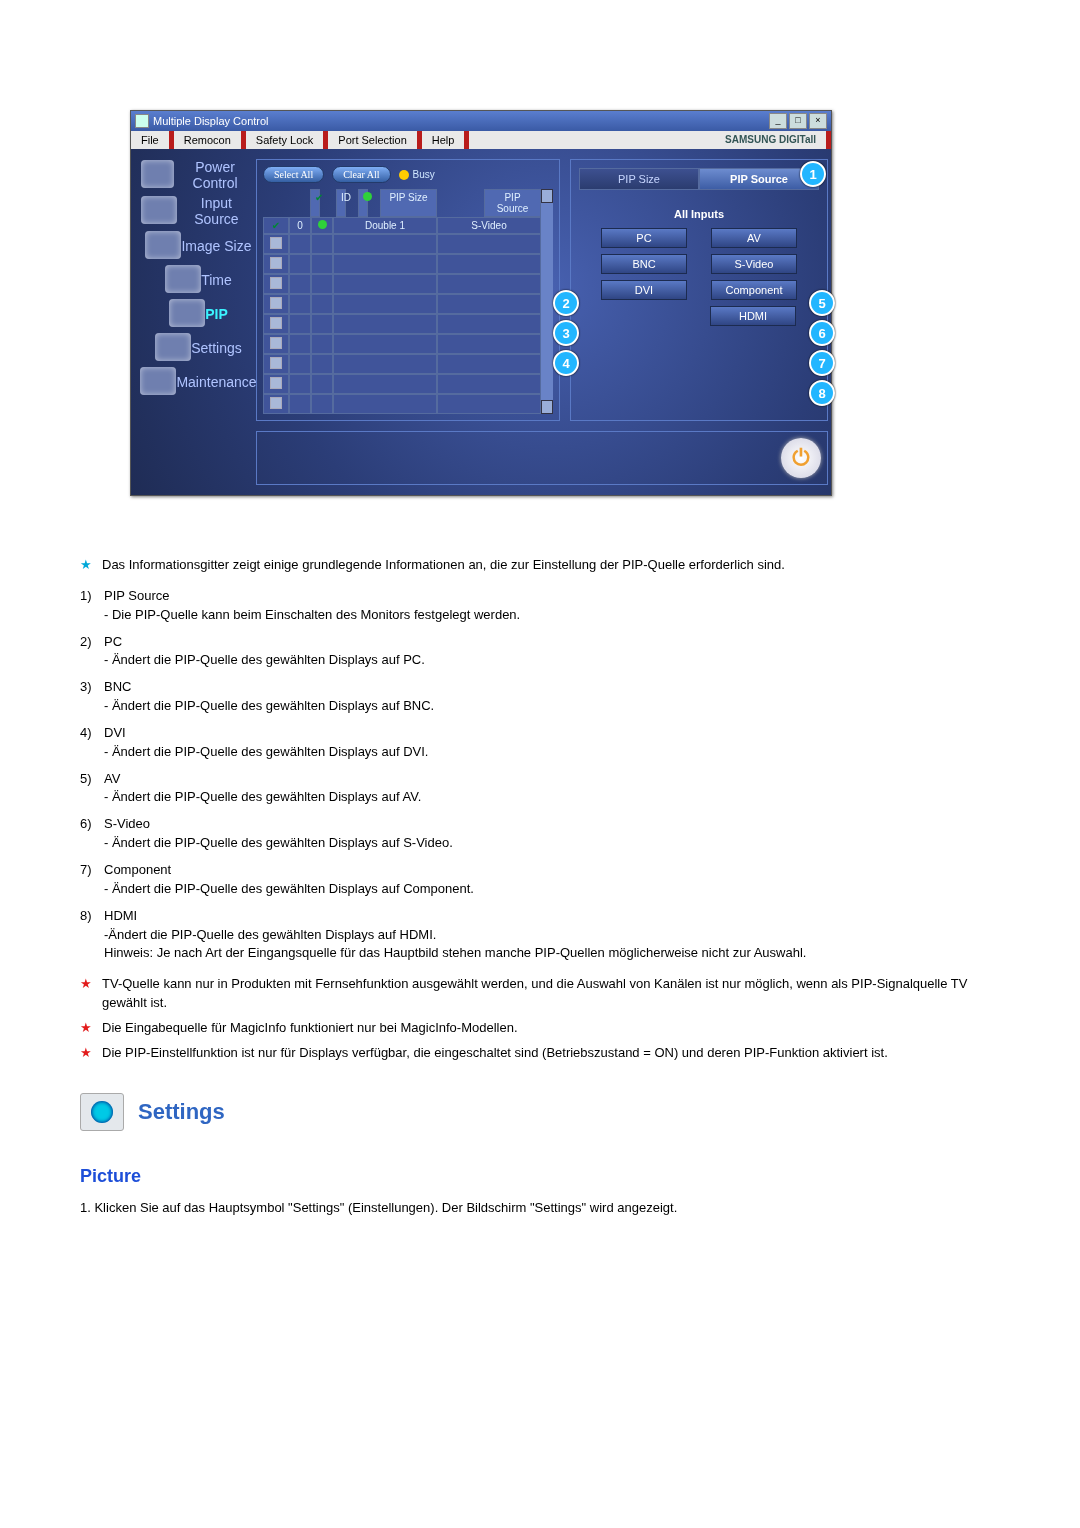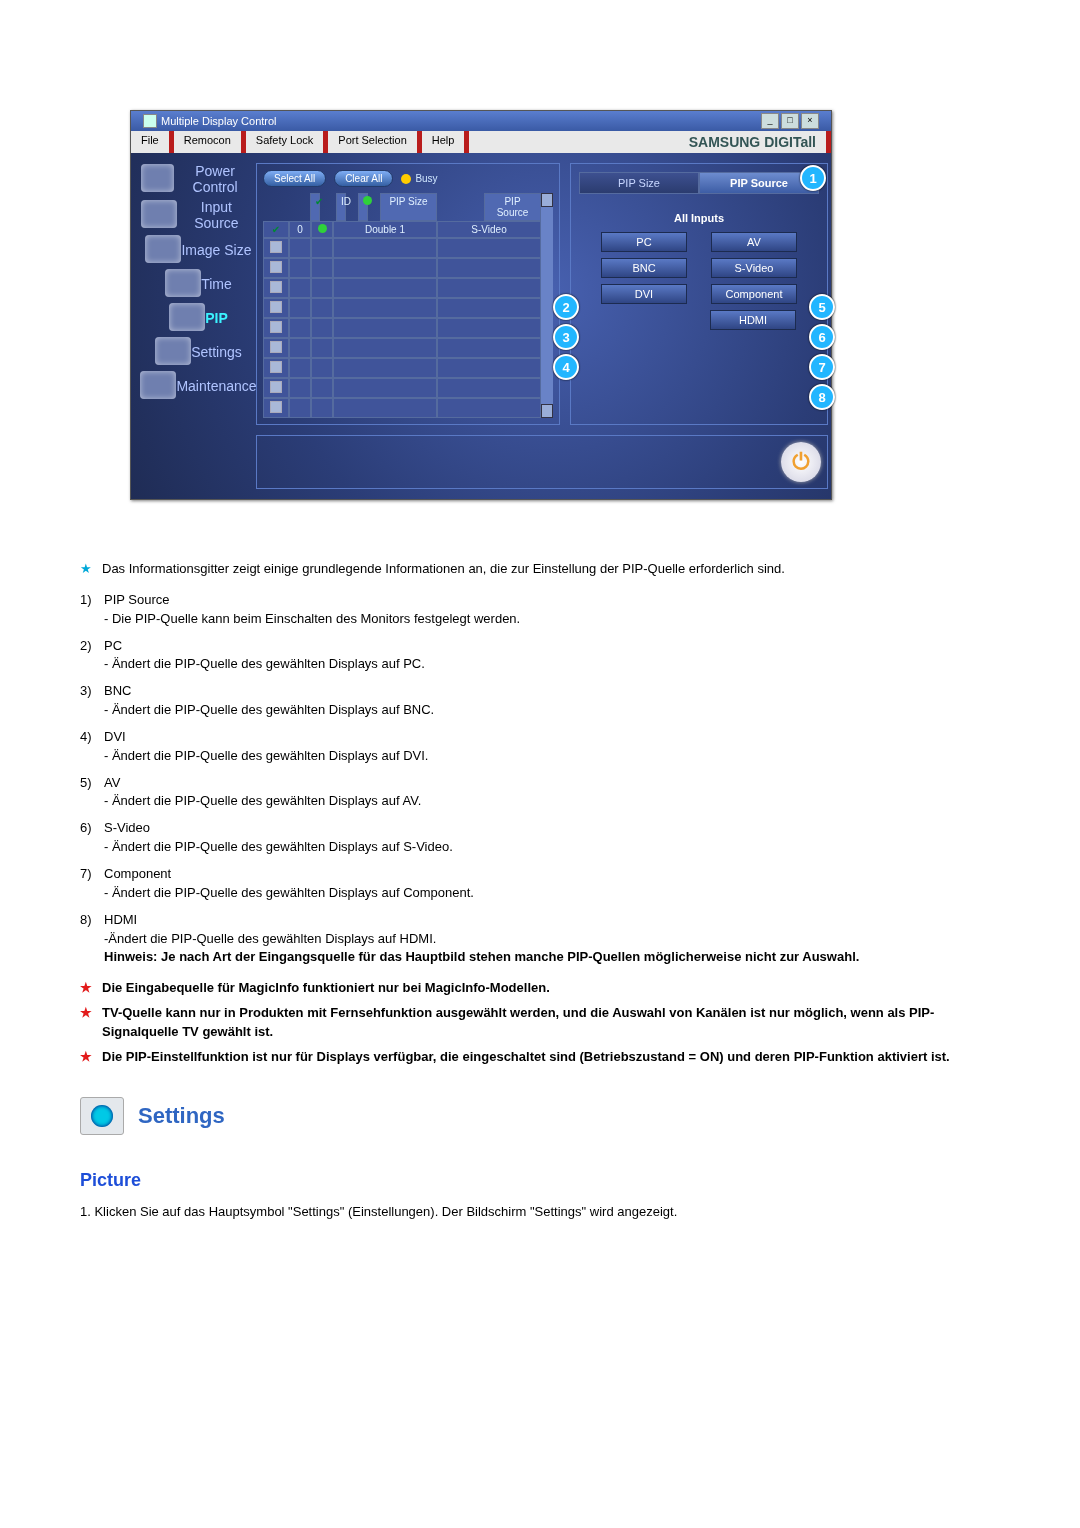--- a/index.html
+++ b/index.html
@@ -20,42 +20,42 @@
     width: 700px;
     margin: 0 0 60px 50px;
     background: #2a3a6a;
     border: 1px solid #555;
     box-shadow: 1px 1px 3px rgba(0,0,0,0.5);
   }
   .titlebar {
     background: linear-gradient(#5a7ecf, #3a5aa5);
     color: #fff;
     font-size: 11px;
-    padding: 2px 12px;
+    padding: 2px 4px;
     display: flex;
     align-items: center;
   }
   .titlebar .title-icon {
     display:inline-block; width:12px; height:12px; background:#cfe;
     margin-right:4px; border:1px solid #888;
   }
   .titlebar .title-text { flex:1; }
   .win-btns { display:flex; gap:2px; }
   .win-btn {
     width:16px; height:14px; background:#cdd; border:1px solid #888;
     font-size:9px; line-height:12px; text-align:center; color:#000;
   }
   .menubar {
     background:#e9e9e9; display:flex; font-size:11px;
   }
   .menubar div {
     padding:3px 10px; border-right:5px solid #b91c1c; cursor:default;
   }
   .brand {
-    margin-left:auto; padding:3px 10px; font-size:14px; color:#355;
+    margin-left:auto; padding:3px 10px; font-size:10px; color:#355;
     font-weight:bold;
   }
   .body-area {
     display:flex;
     background: radial-gradient(circle at 60% 40%, #4760af 0%, #2b3d77 60%, #1f2c55 100%);
     padding:10px;
   }
   .sidebar {
     width:115px;
     display:flex; flex-direction:column; align-items:center;
@@ -79,20 +79,21 @@
     border:1px solid #5a79c5;
     padding:6px;
   }
   .top-btns {
     display:flex; align-items:center; gap:8px; margin-bottom:6px;
   }
   .pill {
     background:linear-gradient(#7faef5,#345fa3);
     color:#fff; font-size:10px; padding:2px 10px; border-radius:9px;
     border:1px solid #233a6a;
+    font-family:Liberation Serif, serif;
   }
   .busy { display:flex; align-items:center; gap:4px; color:#cfe6ff; font-size:10px;}
   .busy .dot { width:10px;height:10px;border-radius:50%;background:#ffcc00; }
   .grid {
     display:grid;
     grid-template-columns: 26px 22px 22px 1fr 1fr;
     font-size:10px; color:#dfefff;
   }
   .hd, .cell {
     border:1px solid #556b9f; padding:2px 4px; text-align:center;
@@ -173,21 +174,21 @@
   .doc ul.star > li { position:relative; padding-left:22px; margin-bottom:6px;}
   .star-bullet::before {
     content:"★"; position:absolute; left:0; top:0; color:#00a8d8; font-size:13px;
   }
   .redstar::before {
     content:"★"; position:absolute; left:0; top:0; color:#e21b1b; font-size:13px;
   }
   .doc ol { padding-left:0; list-style:none; margin:0 0 12px 0;}
   .doc ol > li { padding-left:24px; position:relative; margin-bottom:8px;}
   .doc ol > li .num { position:absolute; left:0; top:0; }
-  .bold { font-weight:bold; }
+  .bold { font-weight:normal; }
 
   .settings-head {
     display:flex; align-items:center; gap:14px; margin:30px 0 20px 0;
   }
   .settings-head .ico {
     width:42px;height:36px;background:#e4e8ec;border:1px solid #aaa;
     display:flex;align-items:center;justify-content:center;border-radius:3px;
   }
   .settings-head .ico span{
     display:block;width:22px;height:22px;border-radius:50%;
@@ -405,22 +406,22 @@
       <li><span class="num">7)</span>
         <span>Component</span><br>
         <span>- Ändert die PIP-Quelle des gewählten Displays auf Component.</span></li>
       <li><span class="num">8)</span>
         <span>HDMI</span><br>
         <span>-Ändert die PIP-Quelle des gewählten Displays auf HDMI.</span><br>
         <span class="bold">Hinweis: Je nach Art der Eingangsquelle für das Hauptbild stehen manche PIP-Quellen möglicherweise nicht zur Auswahl.</span></li>
     </ol>
 
     <ul class="star">
+      <li class="redstar bold">TV-Quelle kann nur in Produkten mit Fernsehfunktion ausgewählt werden, und die Auswahl von Kanälen ist nur möglich, wenn als PIP-Signalquelle TV gewählt ist.</li>
       <li class="redstar bold">Die Eingabequelle für MagicInfo funktioniert nur bei MagicInfo-Modellen.</li>
-      <li class="redstar bold">TV-Quelle kann nur in Produkten mit Fernsehfunktion ausgewählt werden, und die Auswahl von Kanälen ist nur möglich, wenn als PIP-Signalquelle TV gewählt ist.</li>
       <li class="redstar bold">Die PIP-Einstellfunktion ist nur für Displays verfügbar, die eingeschaltet sind (Betriebszustand = ON) und deren PIP-Funktion aktiviert ist.</li>
     </ul>
 
     <div class="settings-head">
       <div class="ico">
           <span></span>
         </div>
       <h2>Settings</h2>
     </div>
 

